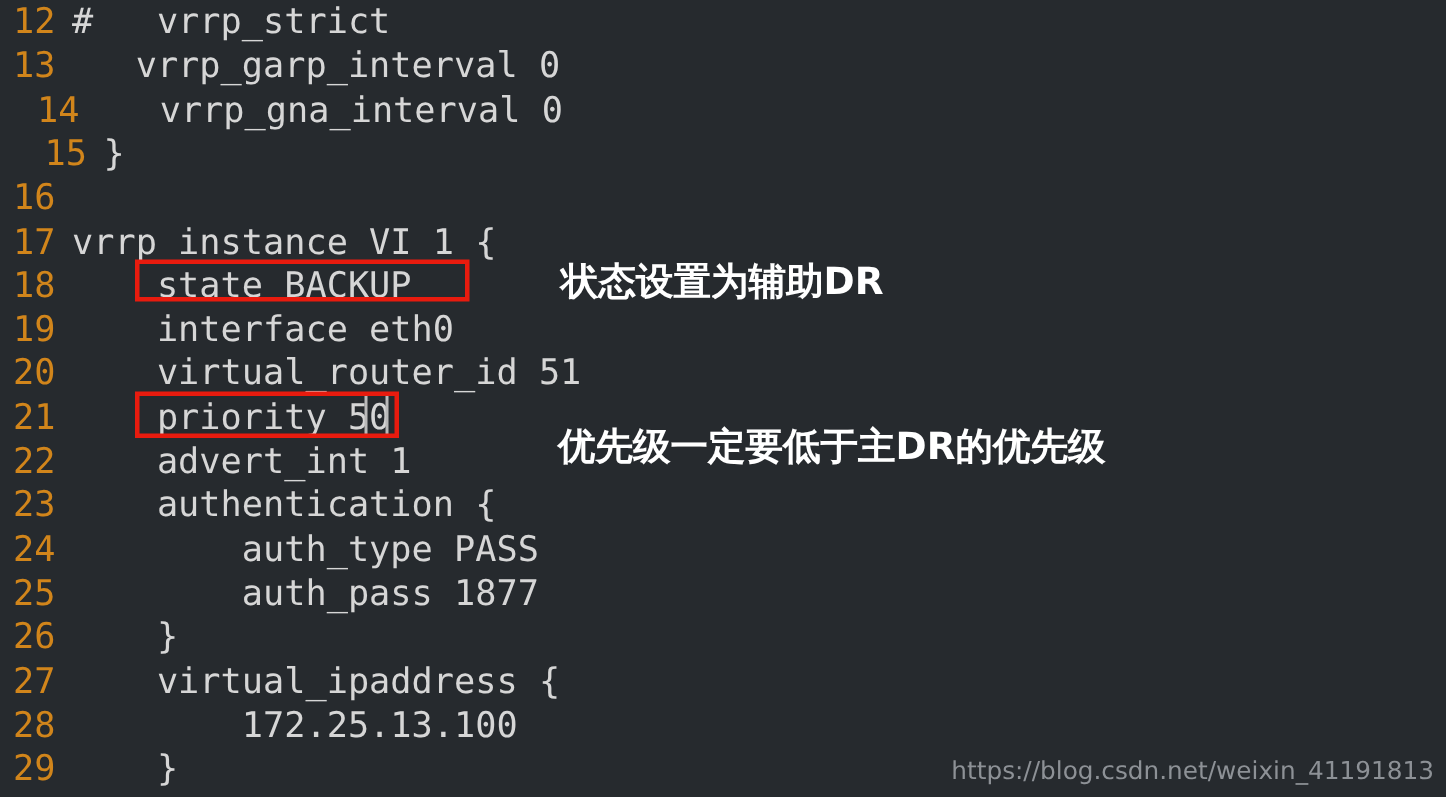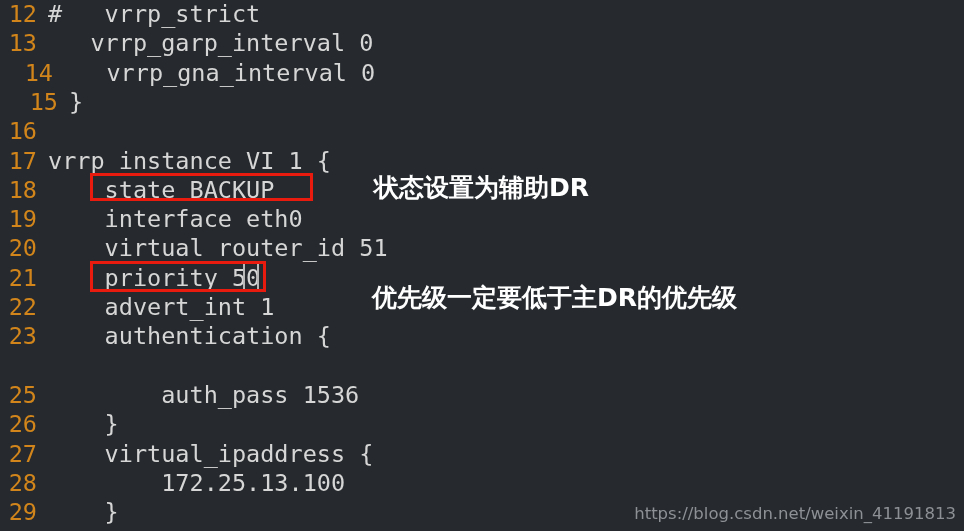--- a/index.html
+++ b/index.html
@@ -154,24 +154,28 @@
     <div class="code-line" style="top:293px;">
       <span class="lineno">22</span>
       <span class="linetext">    advert_int 1</span>
     </div>
 
     <div class="code-line" style="top:322.3px;">
       <span class="lineno">23</span>
       <span class="linetext">    authentication {</span>
     </div>
 
+    <div class="code-line" style="top:351.6px;">
+      <span class="lineno">24</span>
+      <span class="linetext">        auth_type PASS</span>
+    </div>
 
     <div class="code-line" style="top:380.9px;">
       <span class="lineno">25</span>
-      <span class="linetext">        auth_pass 1536</span>
+      <span class="linetext">        auth_pass 1877</span>
     </div>
 
     <div class="code-line" style="top:410.2px;">
       <span class="lineno">26</span>
       <span class="linetext">    }</span>
     </div>
 
     <div class="code-line" style="top:439.5px;">
       <span class="lineno">27</span>
       <span class="linetext">    virtual_ipaddress {</span>

